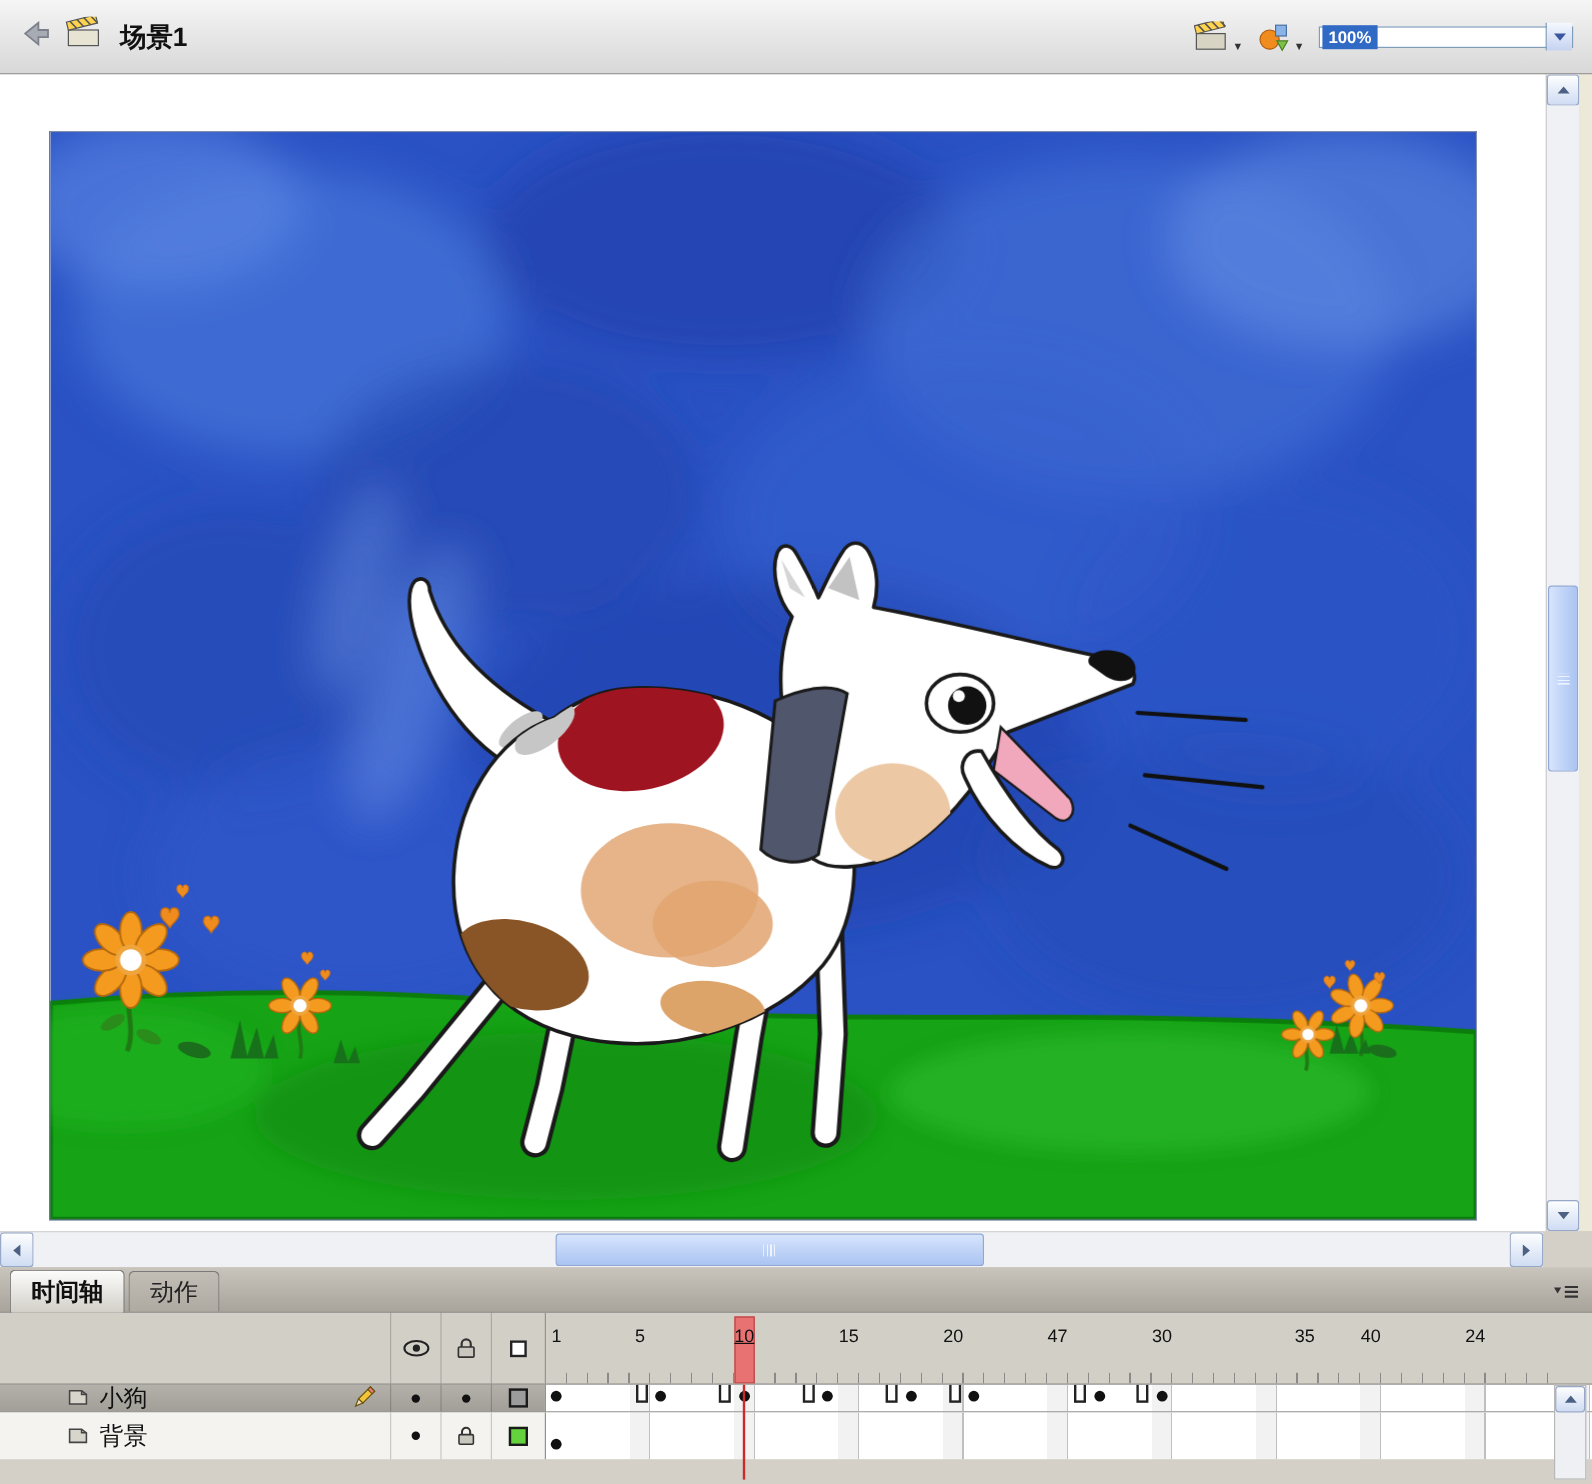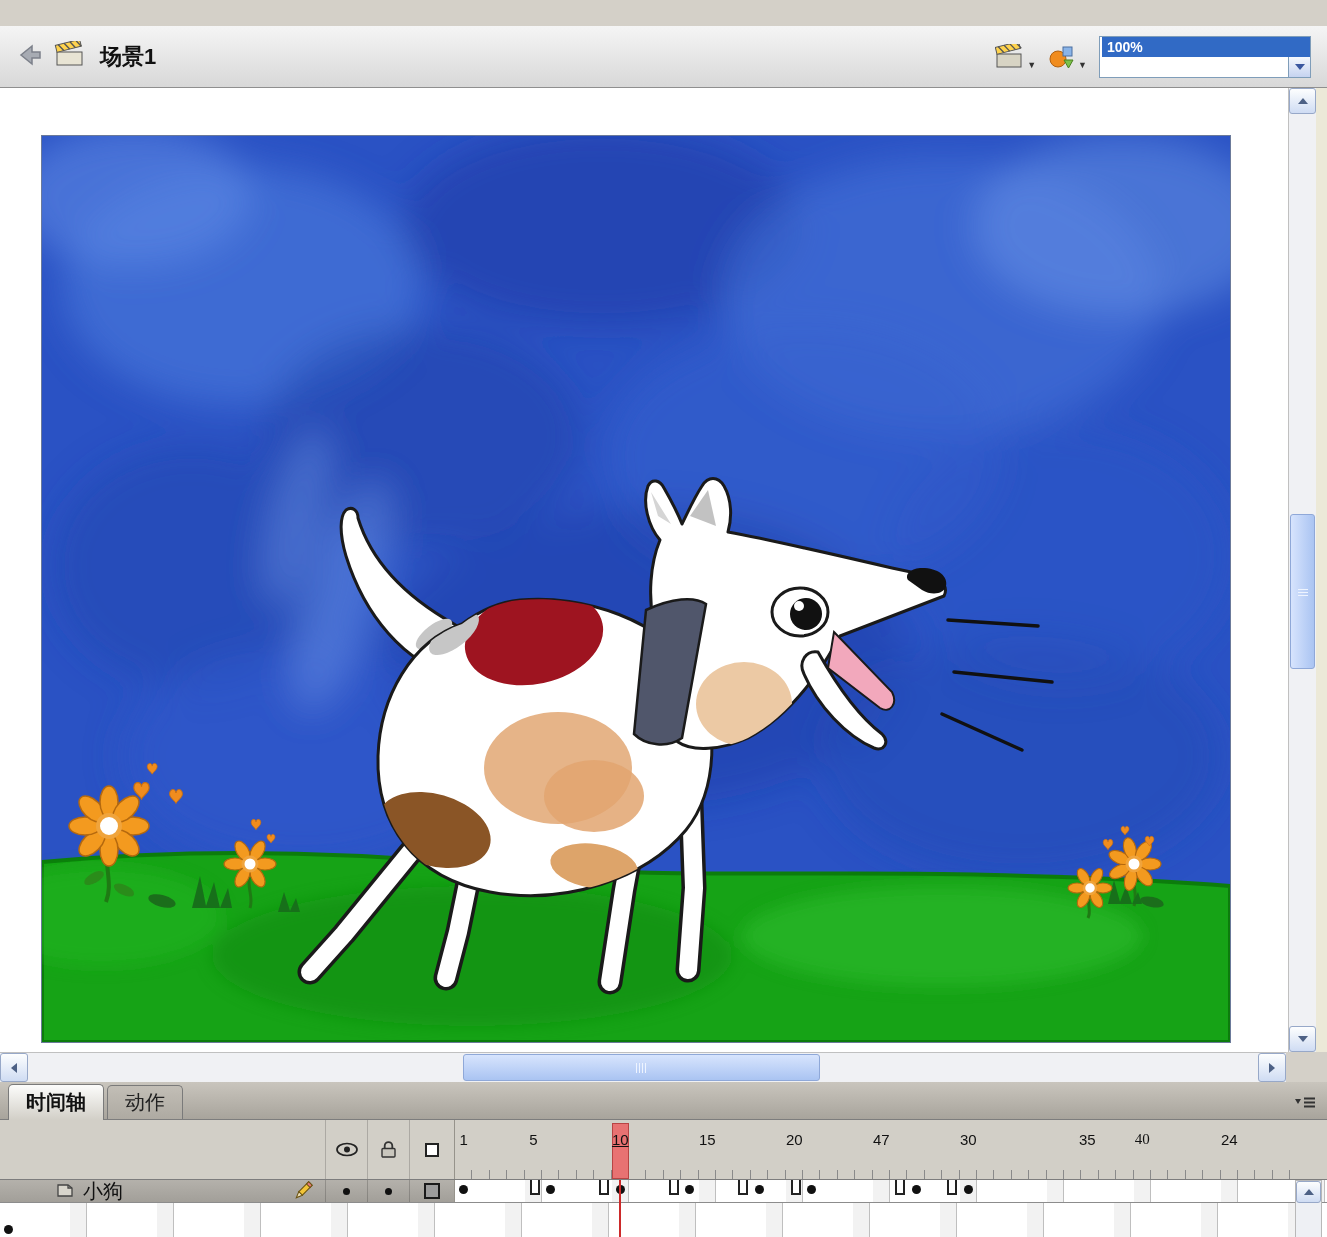--- a/index.html
+++ b/index.html
@@ -6,29 +6,29 @@
   * { box-sizing:border-box; }
   .app {
     position:relative; width:1327px; height:1237px; overflow:hidden;
     background:#d4d0c8; font-family:"Liberation Sans", sans-serif; color:#111;
     -webkit-user-select:none; user-select:none;
   }
 
   
   .topbar {
     height:62px; display:flex; align-items:center; gap:12px; padding:0 14px;
-    background:linear-gradient(#f5f5f5,#d8d8d8); border-bottom:1px solid #8f8f8f;margin-top:26px;
+    background:linear-gradient(#f5f5f5,#d8d8d8); border-bottom:1px solid #8f8f8f;
   }
   .scene-label { font-size:22px; font-weight:bold; margin-left:2px; }
   .flexspace { flex:1; }
   .tb-icon { display:flex; align-items:flex-end; gap:2px; cursor:pointer; }
   .mini-caret { font-size:9px; color:#333; line-height:10px; }
   .zoom-combo {
-    width:212px; height:42px; background:#fff; border:1px solid #7f9db9;
-    display:flex; margin-right:2px;flex-direction:column;
+    width:212px; height:18px; background:#fff; border:1px solid #7f9db9;
+    display:flex; align-items:center; margin-right:2px;
   }
   .zoom-value {
     font-size:14px; font-weight:bold; color:#fff; background:#316ac5;
     padding:2px 5px; margin-left:2px;
   }
   .zoom-drop {
     margin-left:auto; width:22px; height:23px; border-left:1px solid #7f9db9;
     background:linear-gradient(#f4f8fe,#c6d3f0); display:flex; align-items:center; justify-content:center;
   }
   .car-down { width:0; height:0; border-left:5px solid transparent; border-right:5px solid transparent; border-top:6px solid #3a57a0; }
@@ -413,21 +413,21 @@
     <div class="ruler">
       <div class="playhead-marker" style="left: 156.6px; width: 17.4px;"></div>
     <span class="ruler-num" style="left: 8.7px;">1</span>
         <span class="ruler-num" style="left: 78.3px;">5</span>
         <span class="ruler-num" style="left: 165.3px; text-decoration: underline;">10</span>
         <span class="ruler-num" style="left: 252.3px;">15</span>
         <span class="ruler-num" style="left: 339.3px;">20</span>
         <span class="ruler-num" style="left: 426.3px;">47</span>
         <span class="ruler-num" style="left: 513.3px;">30</span>
         <span class="ruler-num" style="left: 600.3px; margin-left: 32px;">35</span>
-        <span class="ruler-num" style="left: 687.3px; font-family: Liberation Serif, serif;">40</span>
+        <span class="ruler-num" style="left: 687.3px;">40</span>
         <span class="ruler-num" style="left: 774.3px;">24</span>
       </div>
   </div>
 
   <div class="tl-rows">
 
     <div class="tl-row row1">
       <div class="row-left">
         <svg width="20" height="16">
           <path d="M3,2 L3,13 L17,13 L17,5 L13,2 Z" fill="#d8d5cc" stroke="#444" stroke-width="1.3"></path>
@@ -466,20 +466,40 @@
           <div class="kf-hollow" style="left: 335.6px;"></div>
           <div class="kf-dot" style="left: 352.2px;"></div>
           <div class="kf-hollow" style="left: 440px;"></div>
           <div class="kf-dot" style="left: 456.6px;"></div>
           <div class="kf-hollow" style="left: 492.2px;"></div>
           <div class="kf-dot" style="left: 508.8px;"></div>
         </div>
     </div>
 
     <div class="tl-row row2">
+      <div class="row-left">
+        <svg width="20" height="16">
+          <path d="M3,2 L3,13 L17,13 L17,5 L13,2 Z" fill="#d8d5cc" stroke="#444" stroke-width="1.3"></path>
+          <path d="M13,2 L13,5 L17,5" fill="none" stroke="#444" stroke-width="1.3"></path>
+        </svg>
+        <span class="layer-name">背景</span>
+        <span class="slot"></span>
+        <span class="ctl-cell">
+            <span class="status-dot"></span>
+          </span>
+        <span class="ctl-cell">
+          <svg width="15" height="17">
+            <rect x="1.5" y="7.5" width="12" height="8" rx="1" fill="#c9c6bd" stroke="#333" stroke-width="1.3"></rect>
+            <path d="M4,7.5 v-2.3 a3.4,3.4 0 0 1 6.8,0 V7.5" fill="none" stroke="#333" stroke-width="1.7"></path>
+          </svg>
+        </span>
+        <span class="ctl-cell sq">
+            <span class="layer-color-square" style="background:#63d23d"></span>
+          </span>
+      </div>
       <div class="frames-zone">
           <div class="kf-dot" style="left: 4.2px;"></div>
         </div>
     </div>
 
     <div class="playhead-line" style="left: 619.3px;"></div>
 
     <div class="tl-vscroll">
       <div class="sb-btn">
           <span class="car-up"></span>

